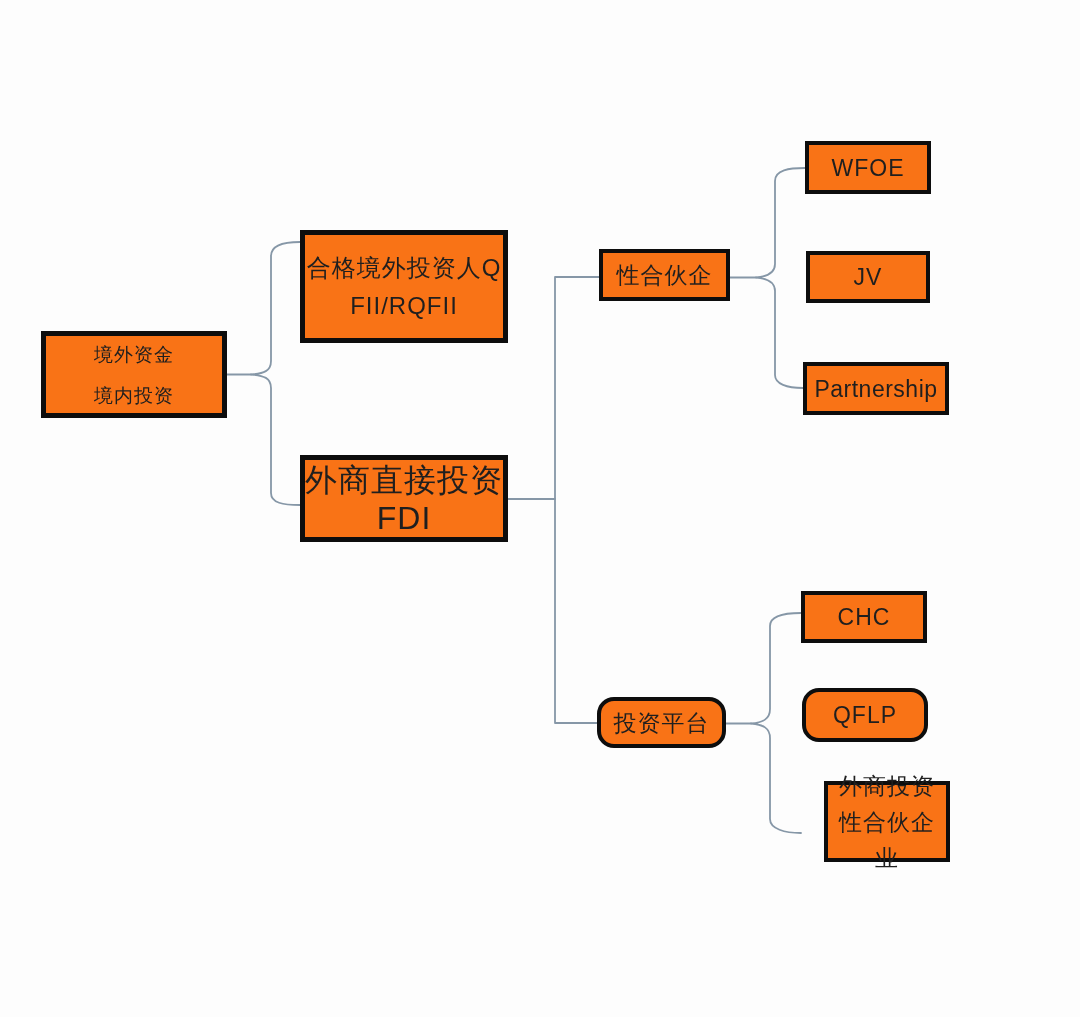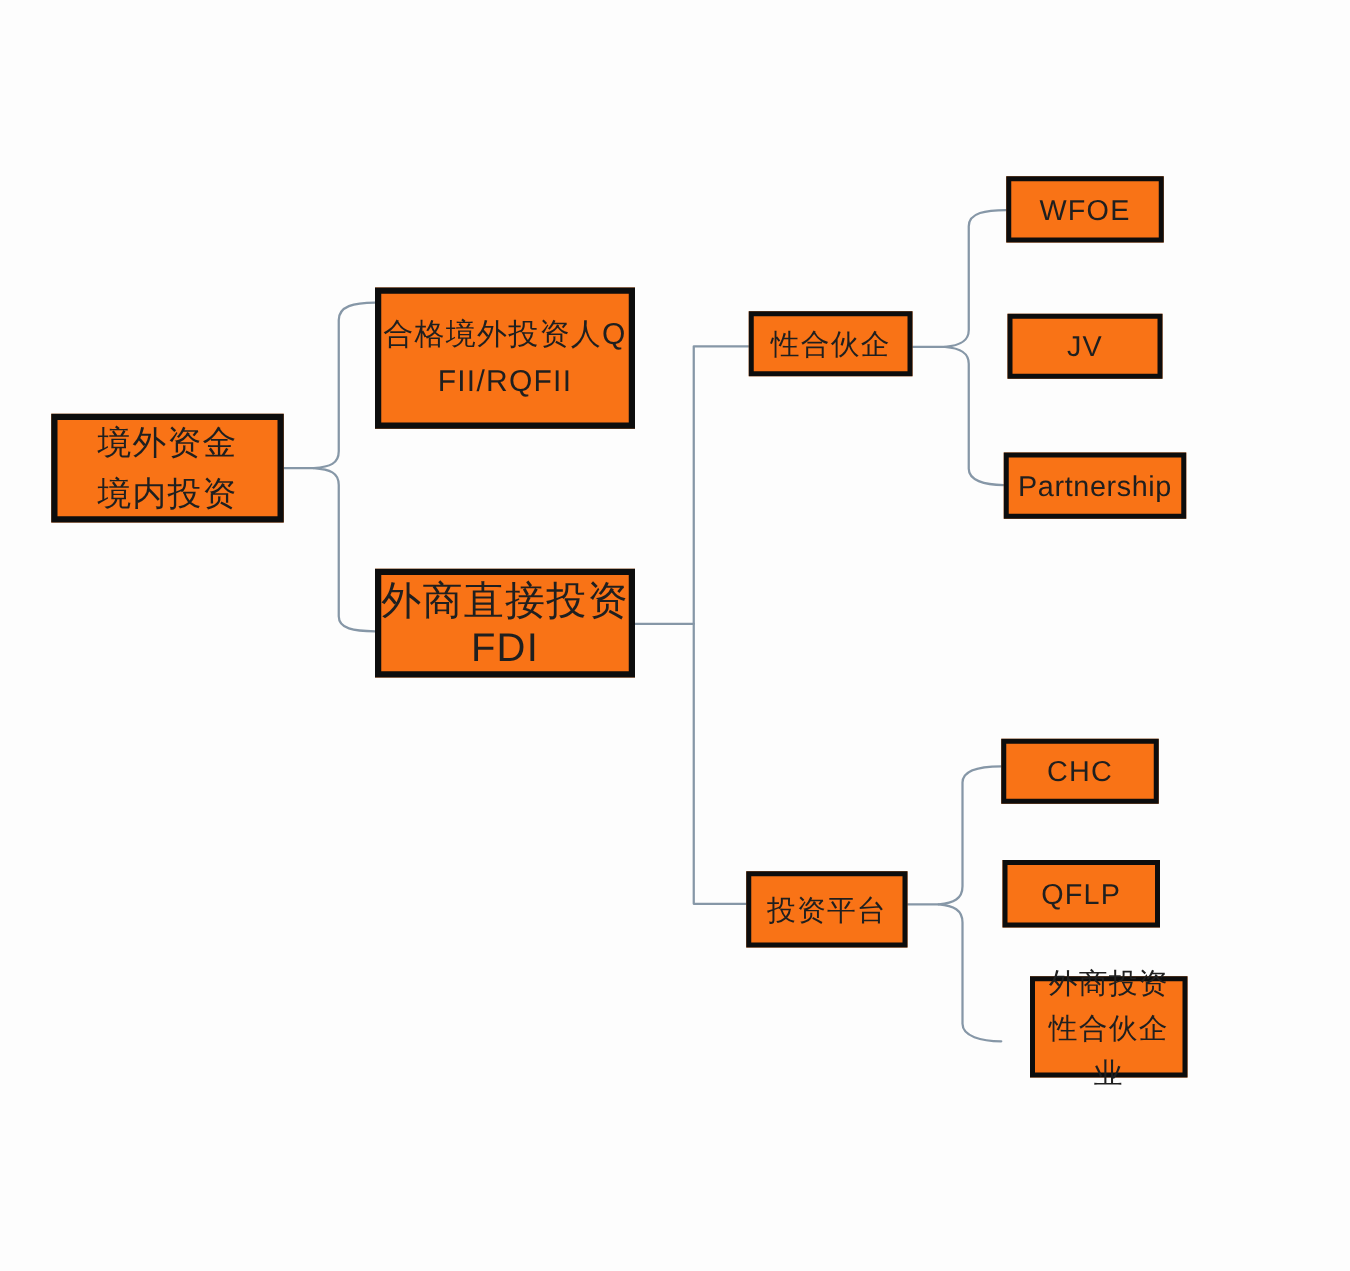--- a/index.html
+++ b/index.html
@@ -41,30 +41,30 @@
     color: var(--text);
     display: flex;
     align-items: center;
     justify-content: center;
     text-align: center;
     white-space: pre-line;
     font-size: 23px;
     line-height: 34px;
     letter-spacing: 1px;
   }
-  .node-root        { left: 41px;  top: 331px; width: 186px; height: 87px;  border-width: 5px; font-size: 27px; line-height: 41px; }
+  .node-root        { left: 41px;  top: 331px; width: 186px; height: 87px;  border-width: 5px; font-size: 19px; line-height: 41px; }
   .node-qfii        { left: 300px; top: 218px; width: 208px; height: 113px; border-width: 5px; font-size: 24px; line-height: 38px; margin-top: 12px; }
   .node-fdi         { left: 300px; top: 455px; width: 208px; height: 87px;  border-width: 5px; font-size: 32px; line-height: 38px; }
   .node-project     { left: 599px; top: 249px; width: 131px; height: 52px; }
-  .node-platform    { left: 597px; top: 697px; width: 129px; height: 61px; }
+  .node-platform    { left: 597px; top: 697px; width: 129px; height: 51px; border-radius: 17px; }
   .node-wfoe        { left: 805px; top: 141px; width: 126px; height: 53px; }
   .node-jv          { left: 806px; top: 251px; width: 124px; height: 52px; }
   .node-partnership { left: 803px; top: 362px; width: 146px; height: 53px; letter-spacing: 0.5px; }
   .node-chc         { left: 801px; top: 591px; width: 126px; height: 52px; }
-  .node-qflp        { left: 802px; top: 688px; width: 126px; height: 54px; }
+  .node-qflp        { left: 802px; top: 688px; width: 126px; height: 54px; border-radius: 17px; }
   .node-fip         { left: 800px; top: 781px; width: 126px; height: 81px; line-height: 36px; margin-left: 24px; }
 </style>
 </head>
 <body>
 
 <div class="canvas">
 
   <svg class="connector-svg" viewBox="0 0 1080 1017" xmlns="http://www.w3.org/2000/svg" aria-hidden="true">
 
     <path d="M 227 374.5 L 251 374.5"></path>

